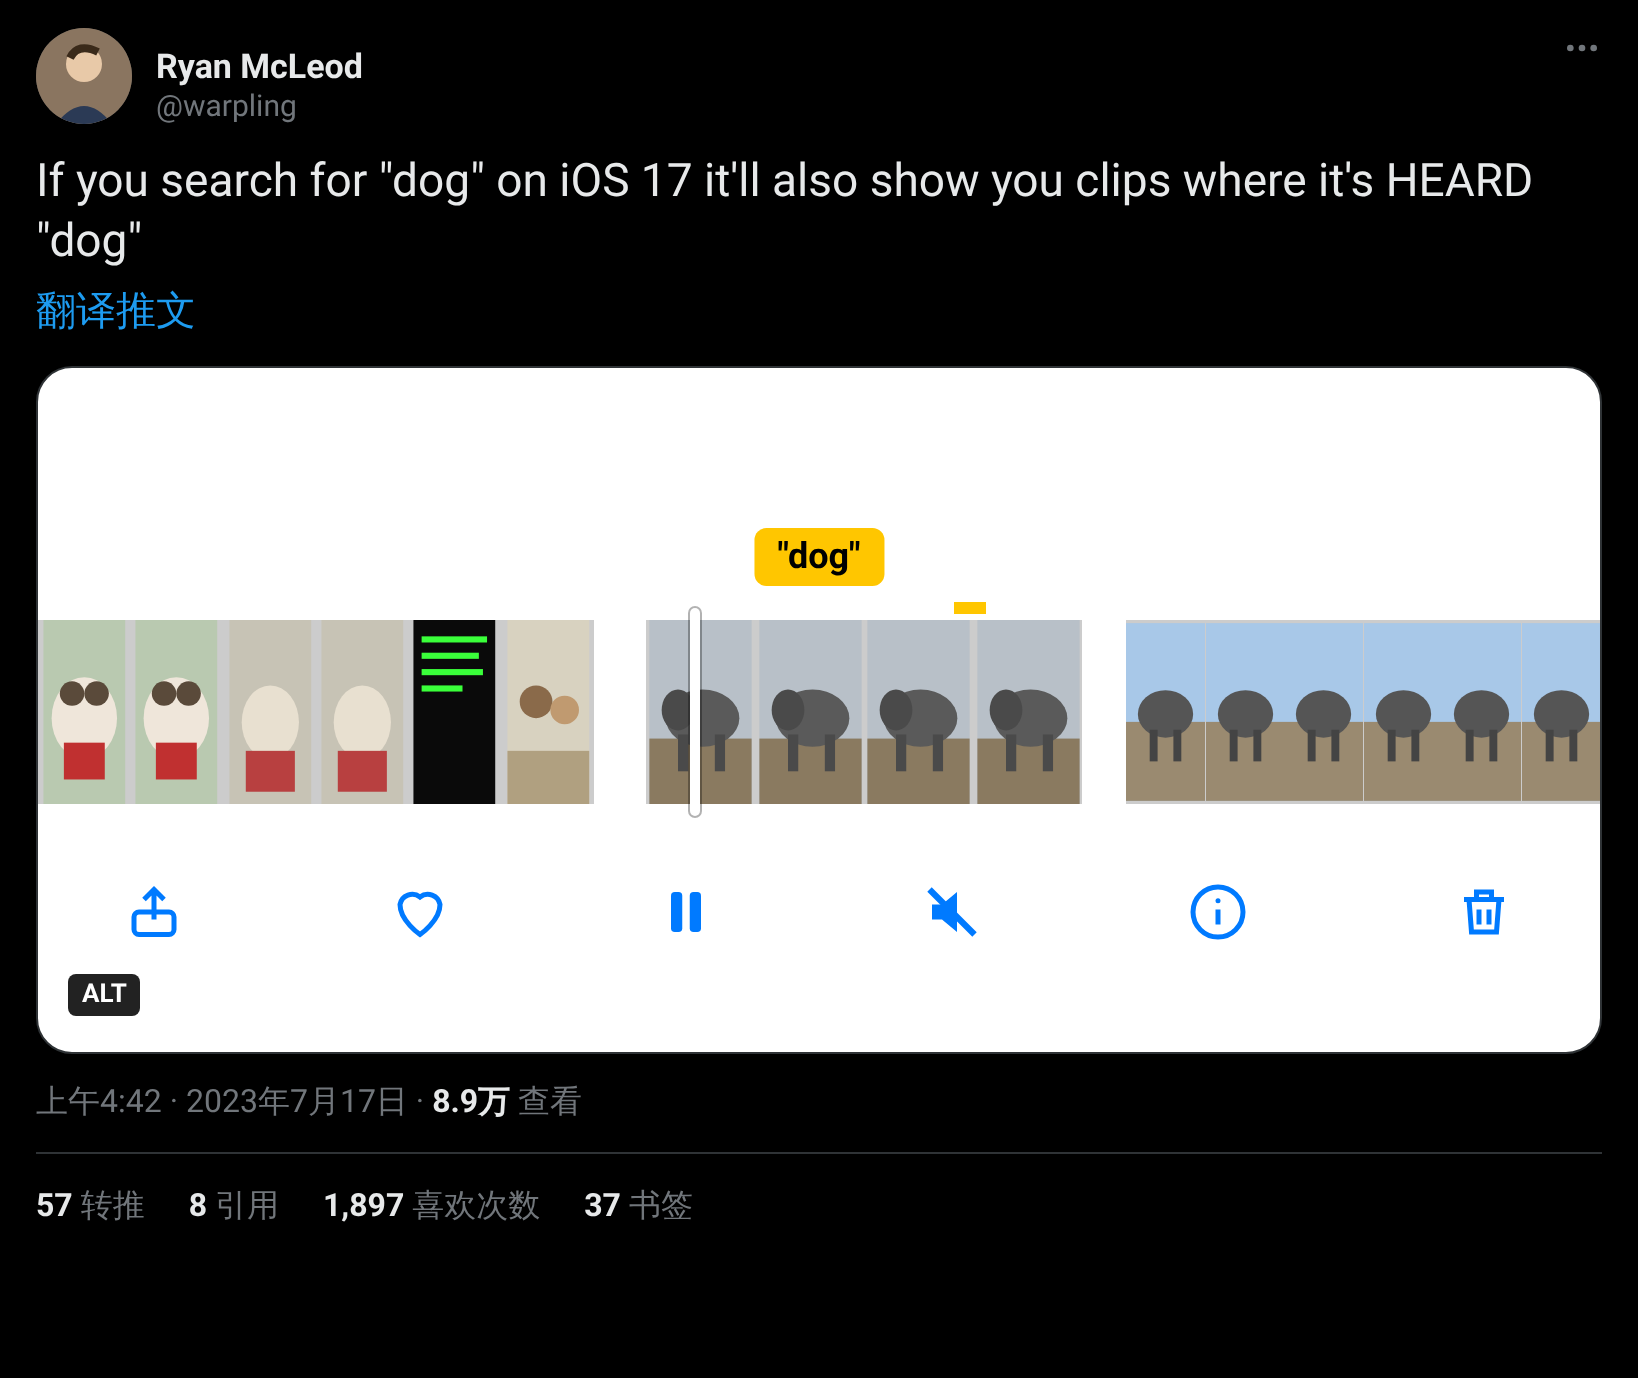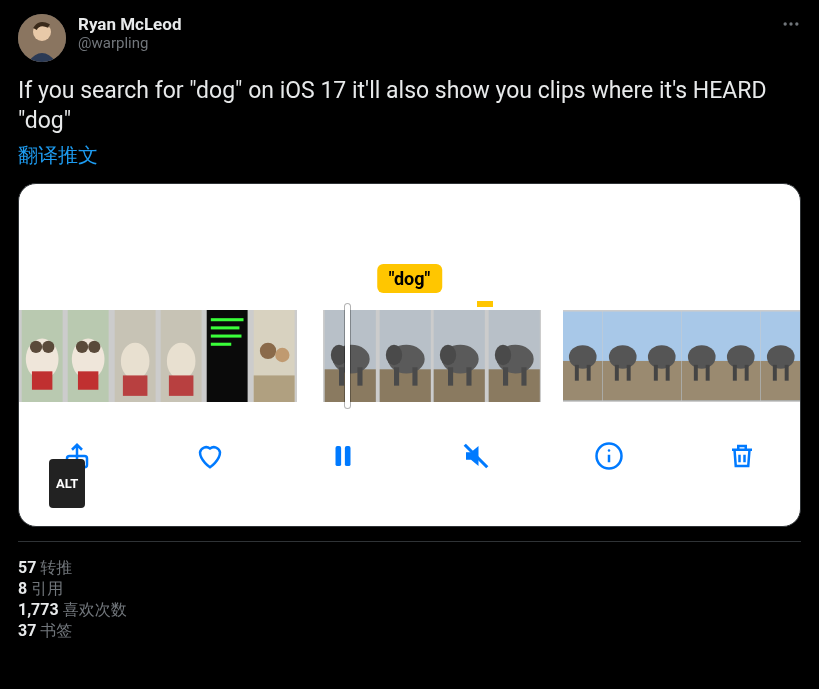--- a/index.html
+++ b/index.html
@@ -9,21 +9,21 @@
     width: 819px;
     height: 689px;
     overflow: hidden;
     color: #e7e9ea;
   }
   .tweet {
     padding: 14px 18px 0 18px;
   }
   .header {
     display: flex;
-    align-items: flex-start;
+    align-items: flex-end;
     gap: 12px;
     position: relative;
   }
   .avatar {
     width: 48px;
     height: 48px;
     border-radius: 50%;
     overflow: hidden;
     flex-shrink: 0;
     background: #555;
@@ -130,46 +130,46 @@
     width: 36px;
     height: 36px;
     display: flex;
     align-items: center;
     justify-content: center;
     cursor: pointer;
   }
   .ctrl svg { width: 30px; height: 30px; }
   .alt-badge {
     position: absolute;
-    left: 30px;
+    left: 15px;
     bottom: 18px;
     background: #222;
     color: #fff;
     font-weight: 700;
     font-size: 13px;
-    padding: 17px 7px;
+    padding: 3px 7px;
     border-radius: 4px;
     cursor: pointer;
   }
   .meta {
     margin-top: 14px;
     color: #71767b;
     font-size: 16px;
   }
   .meta .views-num { color: #e7e9ea; font-weight: 700; }
   .divider {
     margin-top: 14px;
     border-top: 1px solid #2f3336;
   }
   .stats {
     display: flex;
+    gap: 22px;
     padding: 16px 0 0 0;
     font-size: 16px;
     color: #71767b;
-    flex-direction: column;
   }
   .stat .num { color: #e7e9ea; font-weight: 700; }
 </style>
 </head>
 <body>
 
 <div class="tweet">
 
   <div class="header">
     <div class="avatar">
@@ -391,34 +391,43 @@
             <path d="M4 7h16M9 7V4h6v3M6 7l1 13h10l1-13"></path>
             <line x1="10" y1="11" x2="10" y2="17"></line>
             <line x1="14" y1="11" x2="14" y2="17"></line>
           </svg>
       </div>
     </div>
 
     <div class="alt-badge">ALT</div>
   </div>
 
+  <div class="meta">
+    <span>上午4:42</span>
+    <span> · </span>
+    <span>2023年7月17日</span>
+    <span> · </span>
+    <span class="views-num">8.9万</span>
+    <span> </span>
+    <span>查看</span>
+  </div>
 
   <div class="divider"></div>
 
   <div class="stats">
     <span class="stat">
       <span class="num">57</span>
       <span>转推</span>
     </span>
     <span class="stat">
       <span class="num">8</span>
       <span>引用</span>
     </span>
     <span class="stat">
-      <span class="num">1,773</span>
+      <span class="num">1,897</span>
       <span>喜欢次数</span>
     </span>
     <span class="stat">
       <span class="num">37</span>
       <span>书签</span>
     </span>
   </div>
 
 </div>
 

